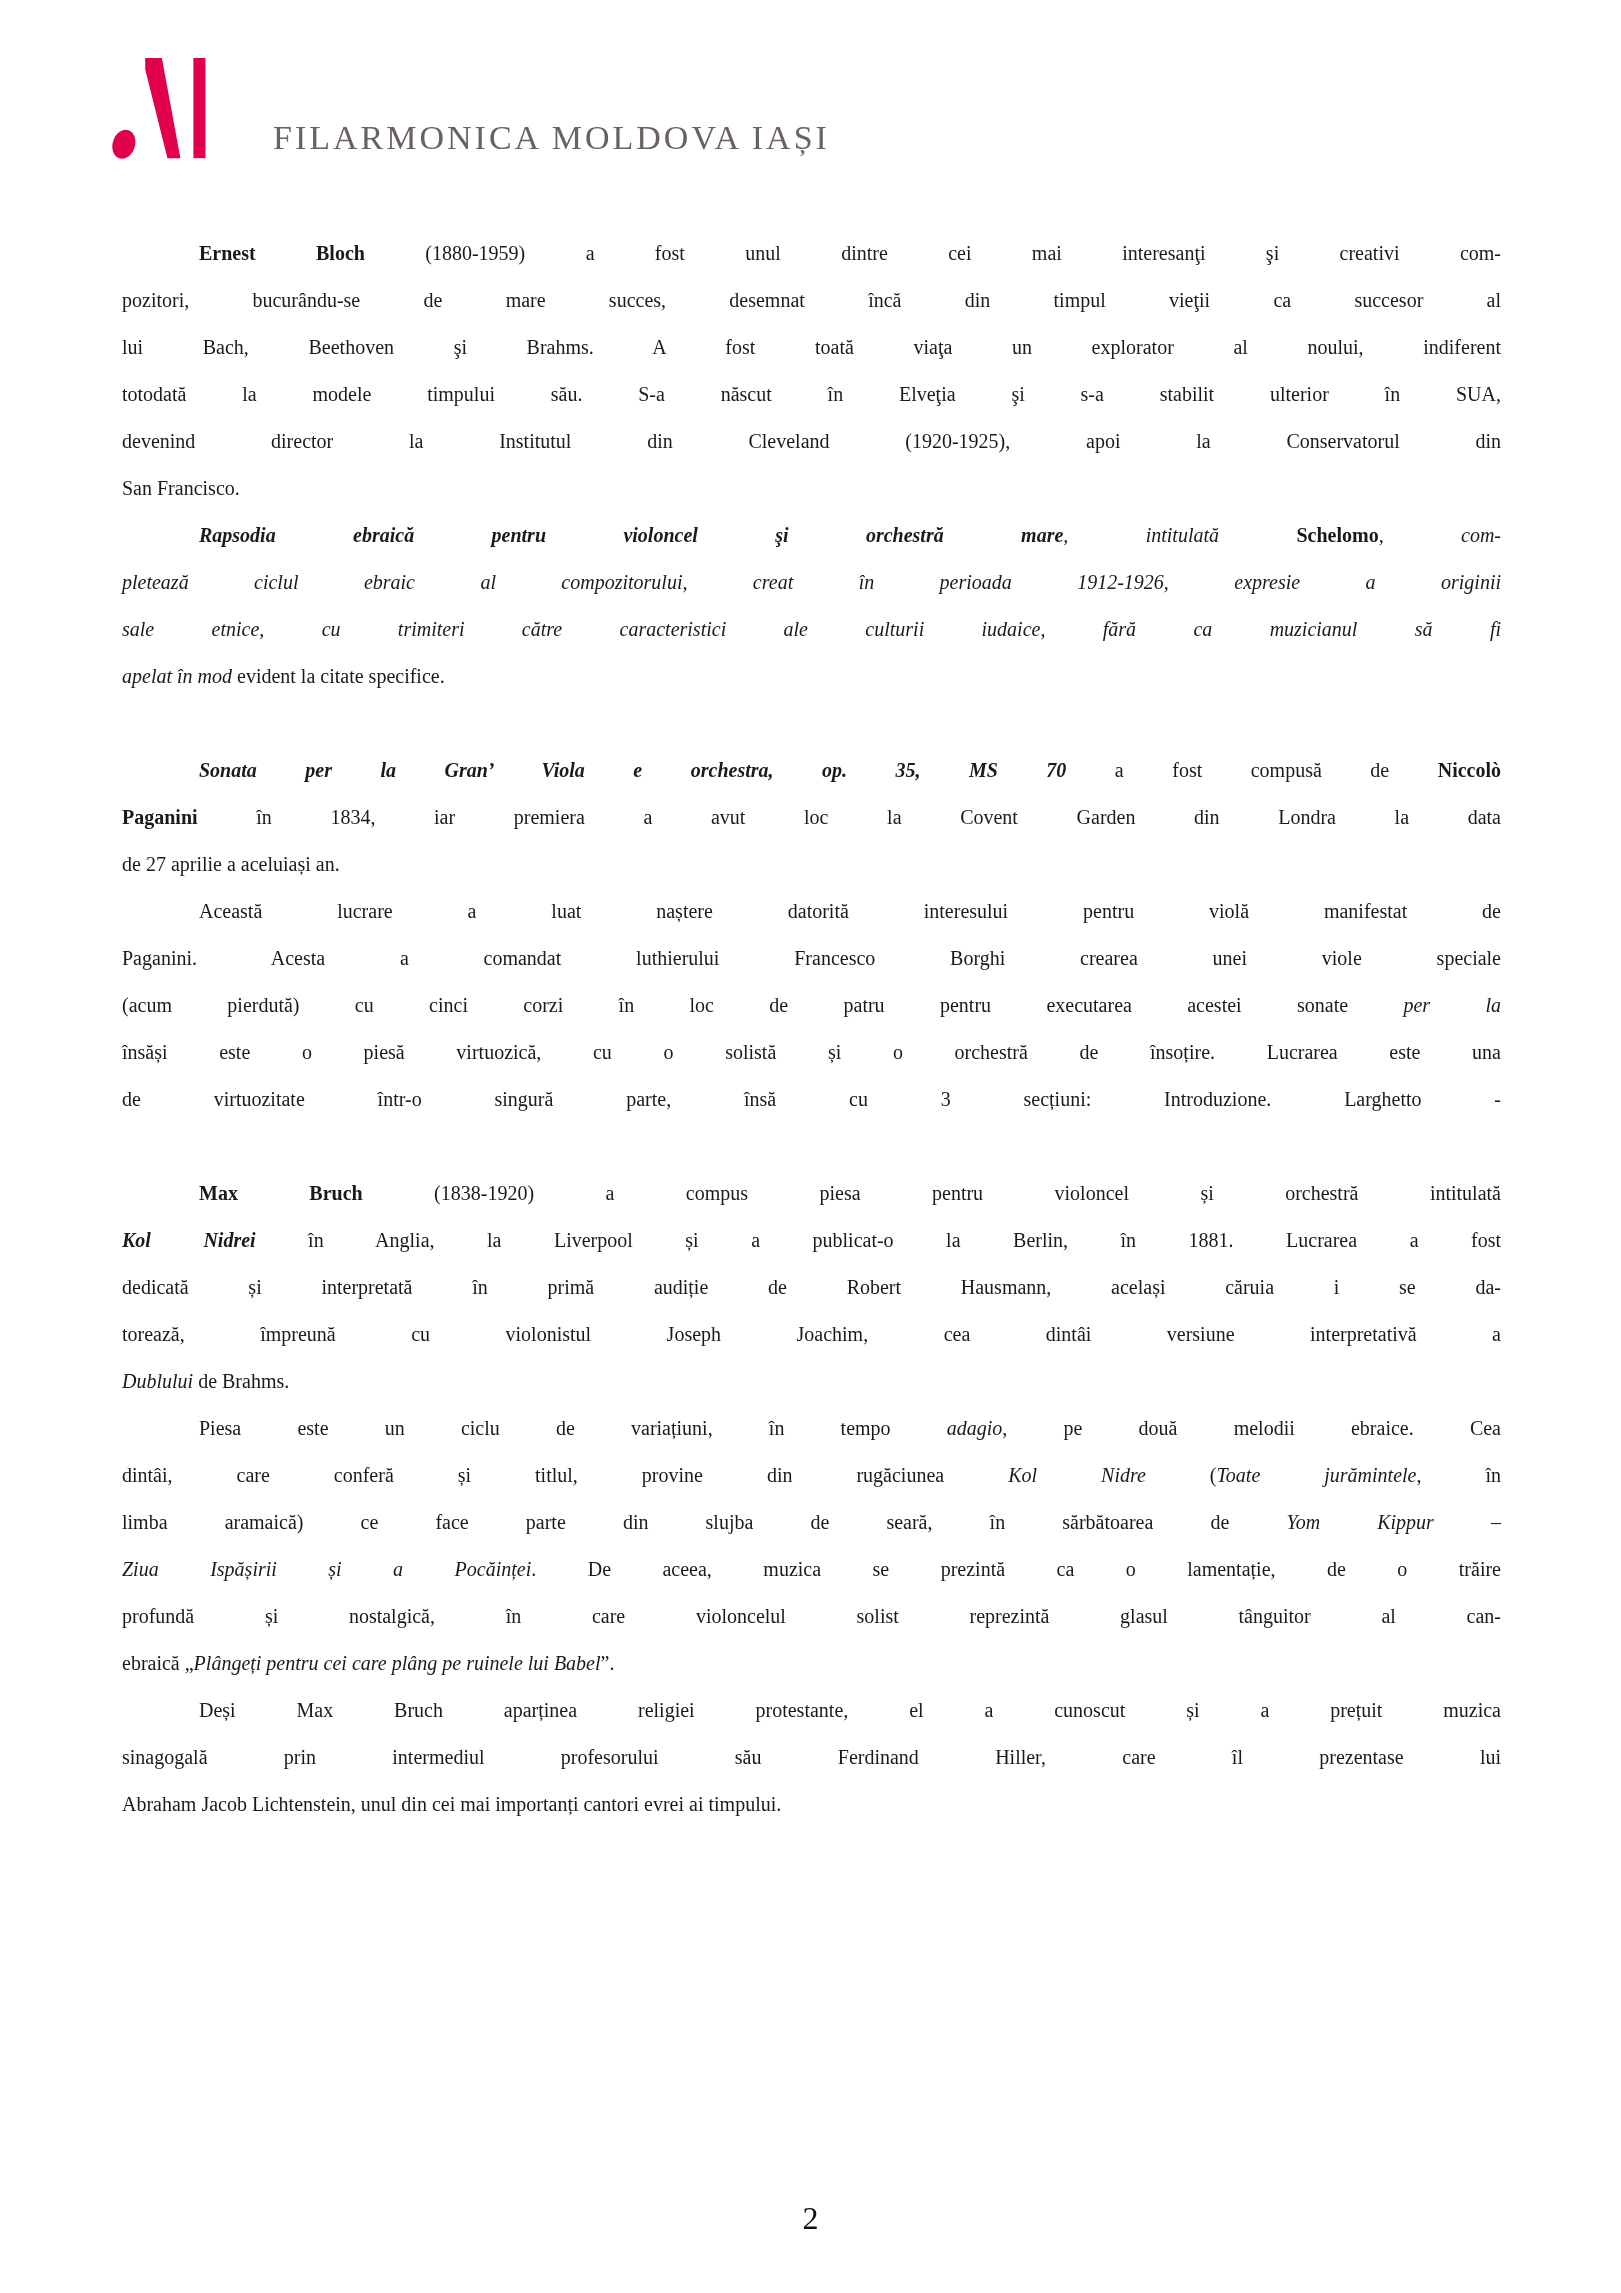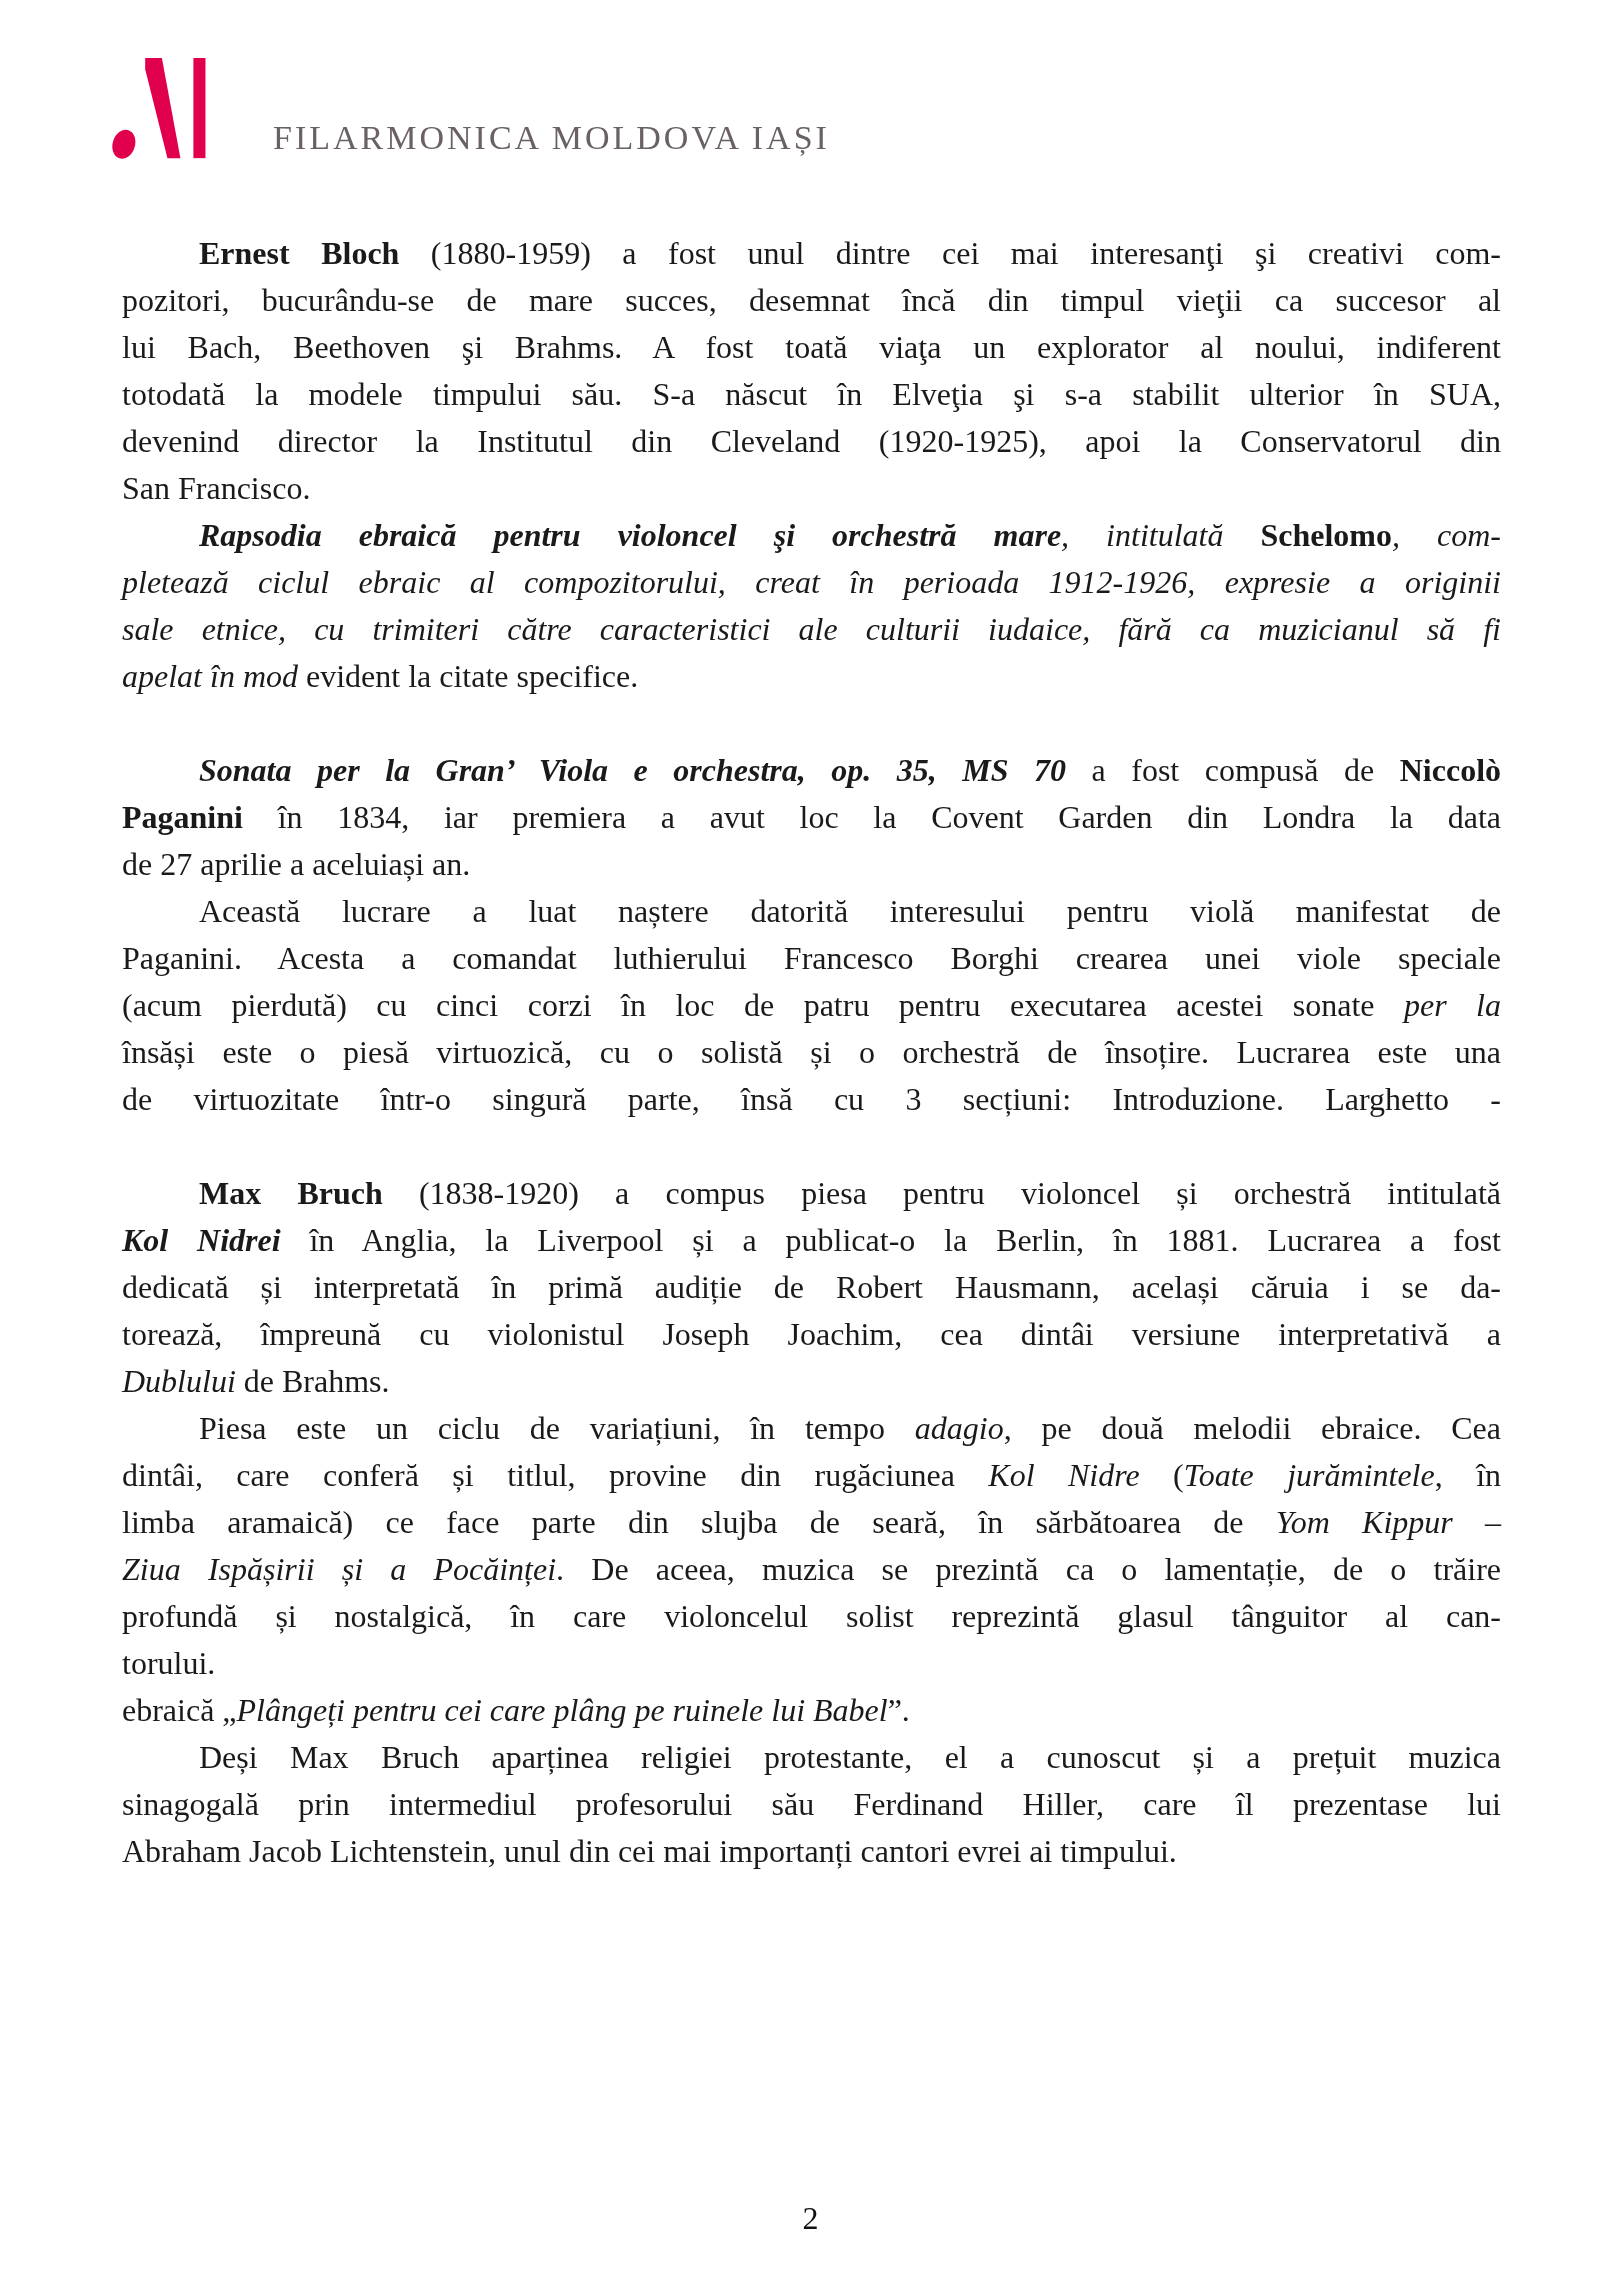--- a/index.html
+++ b/index.html
@@ -1,21 +1,21 @@
 <!DOCTYPE html>
 <html style="font-size:15px"><head>
 <meta charset="utf-8">
 <style>
   html, body { margin: 0; padding: 0; background: #ffffff; }
   body { width: 1621px; height: 2294px; position: relative; overflow: hidden; font-family: "Liberation Serif", "DejaVu Serif", serif; color: #1a1a1a; }
   .header { position: absolute; left: 0; top: 0; width: 1371px; height: 186px; }
   .logo { position: absolute; left: 108px; top: 58px; width: 130px; height: 102px; }
   .brand { position: absolute; left: 273px; top: 119px; font-family: "Liberation Serif", serif; font-size: 34px; letter-spacing: 3px; color: #6a6163; white-space: nowrap; }
   .content { position: absolute; left: 122px; top: 230px; width: 1379px; }
-  .line { display: block; height: 47px; line-height: 47px; font-size: 32px; white-space: nowrap; text-align: justify; text-align-last: justify; overflow: visible; }
+  .line { display: block; height: 47px; line-height: 47px; font-size: 20px; white-space: nowrap; text-align: justify; text-align-last: justify; overflow: visible; }
   .line.last { text-align-last: left; }
   .line.indent { padding-left: 77px; }
   .gap { height: 47px; }
   b { font-weight: bold; }
   i { font-style: italic; }
   .pagenum { position: absolute; left: 0; width: 1621px; top: 2200px; text-align: center; font-size: 32px; color: #111; }
 </style>
 </head>
 <body>
 
@@ -68,21 +68,20 @@
         <div class="line"><span>dedicată și interpretată în primă audiție de Robert Hausmann, același căruia i se da-</span></div>
         <div class="line"><span>torează, împreună cu violonistul Joseph Joachim, cea dintâi versiune interpretativă a</span></div>
         <div class="line last"><i>Dublului</i><span> de Brahms.</span></div>
       </div>
       <div>
         <div class="line indent"><span>Piesa este un ciclu de variațiuni, în tempo </span><i>adagio</i><span>, pe două melodii ebraice. Cea</span></div>
         <div class="line"><span>dintâi, care conferă și titlul, provine din rugăciunea </span><i>Kol Nidre</i><span> (</span><i>Toate jurămintele</i><span>, în</span></div>
         <div class="line"><span>limba aramaică) ce face parte din slujba de seară, în sărbătoarea de </span><i>Yom Kippur</i><span> –</span></div>
         <div class="line"><i>Ziua Ispășirii și a Pocăinței</i><span>. De aceea, muzica se prezintă ca o lamentație, de o trăire</span></div>
         <div class="line"><span>profundă și nostalgică, în care violoncelul solist reprezintă glasul tânguitor al can-</span></div>
-        <div class="line last"><span>torului.</span></div>
       </div>
       <div>
         <div class="line last"><span>ebraică „</span><i>Plângeți pentru cei care plâng pe ruinele lui Babel</i><span>”.</span></div>
       </div>
       <div>
         <div class="line indent"><span>Deși Max Bruch aparținea religiei protestante, el a cunoscut și a prețuit muzica</span></div>
         <div class="line"><span>sinagogală prin intermediul profesorului său Ferdinand Hiller, care îl prezentase lui</span></div>
         <div class="line last"><span>Abraham Jacob Lichtenstein, unul din cei mai importanți cantori evrei ai timpului.</span></div>
       </div>
     </div>

